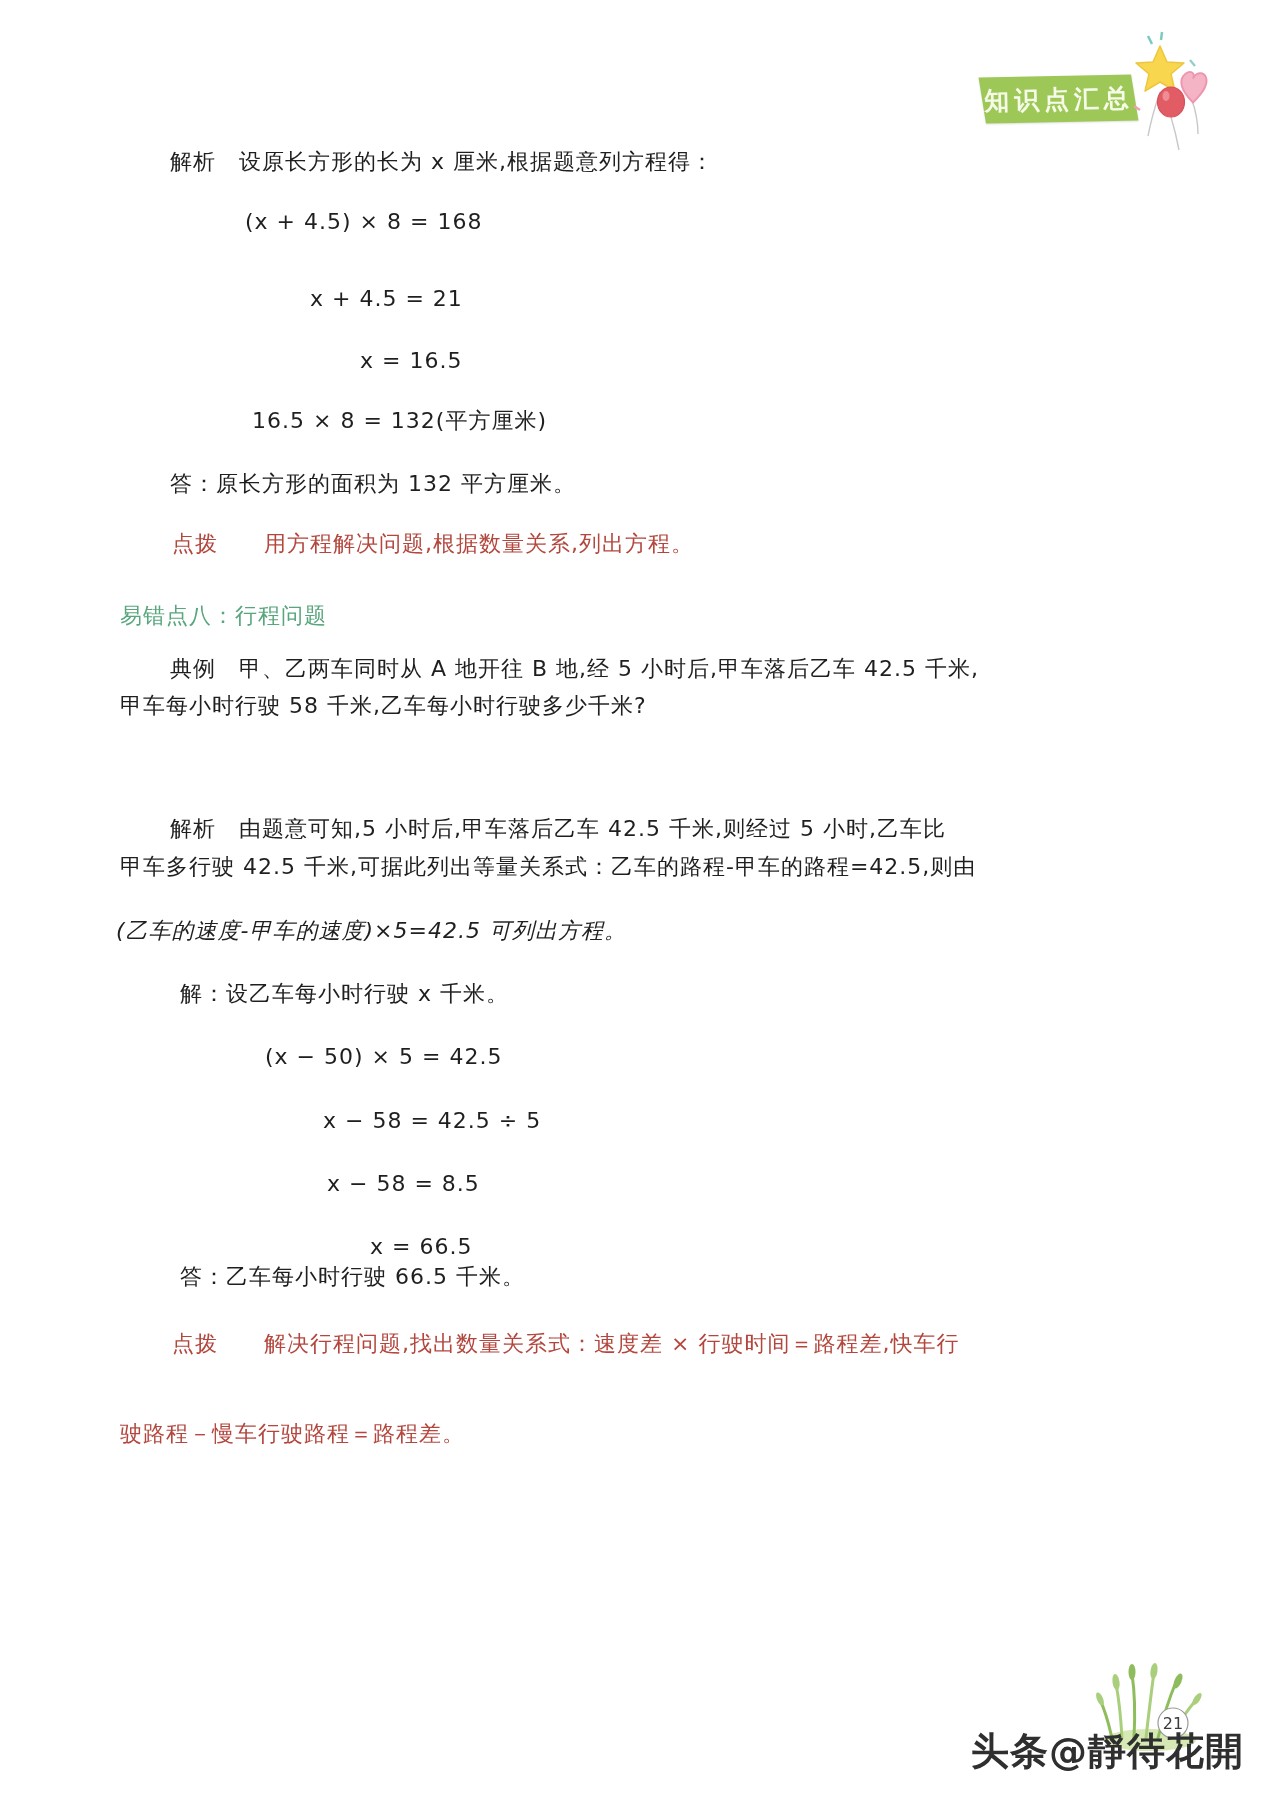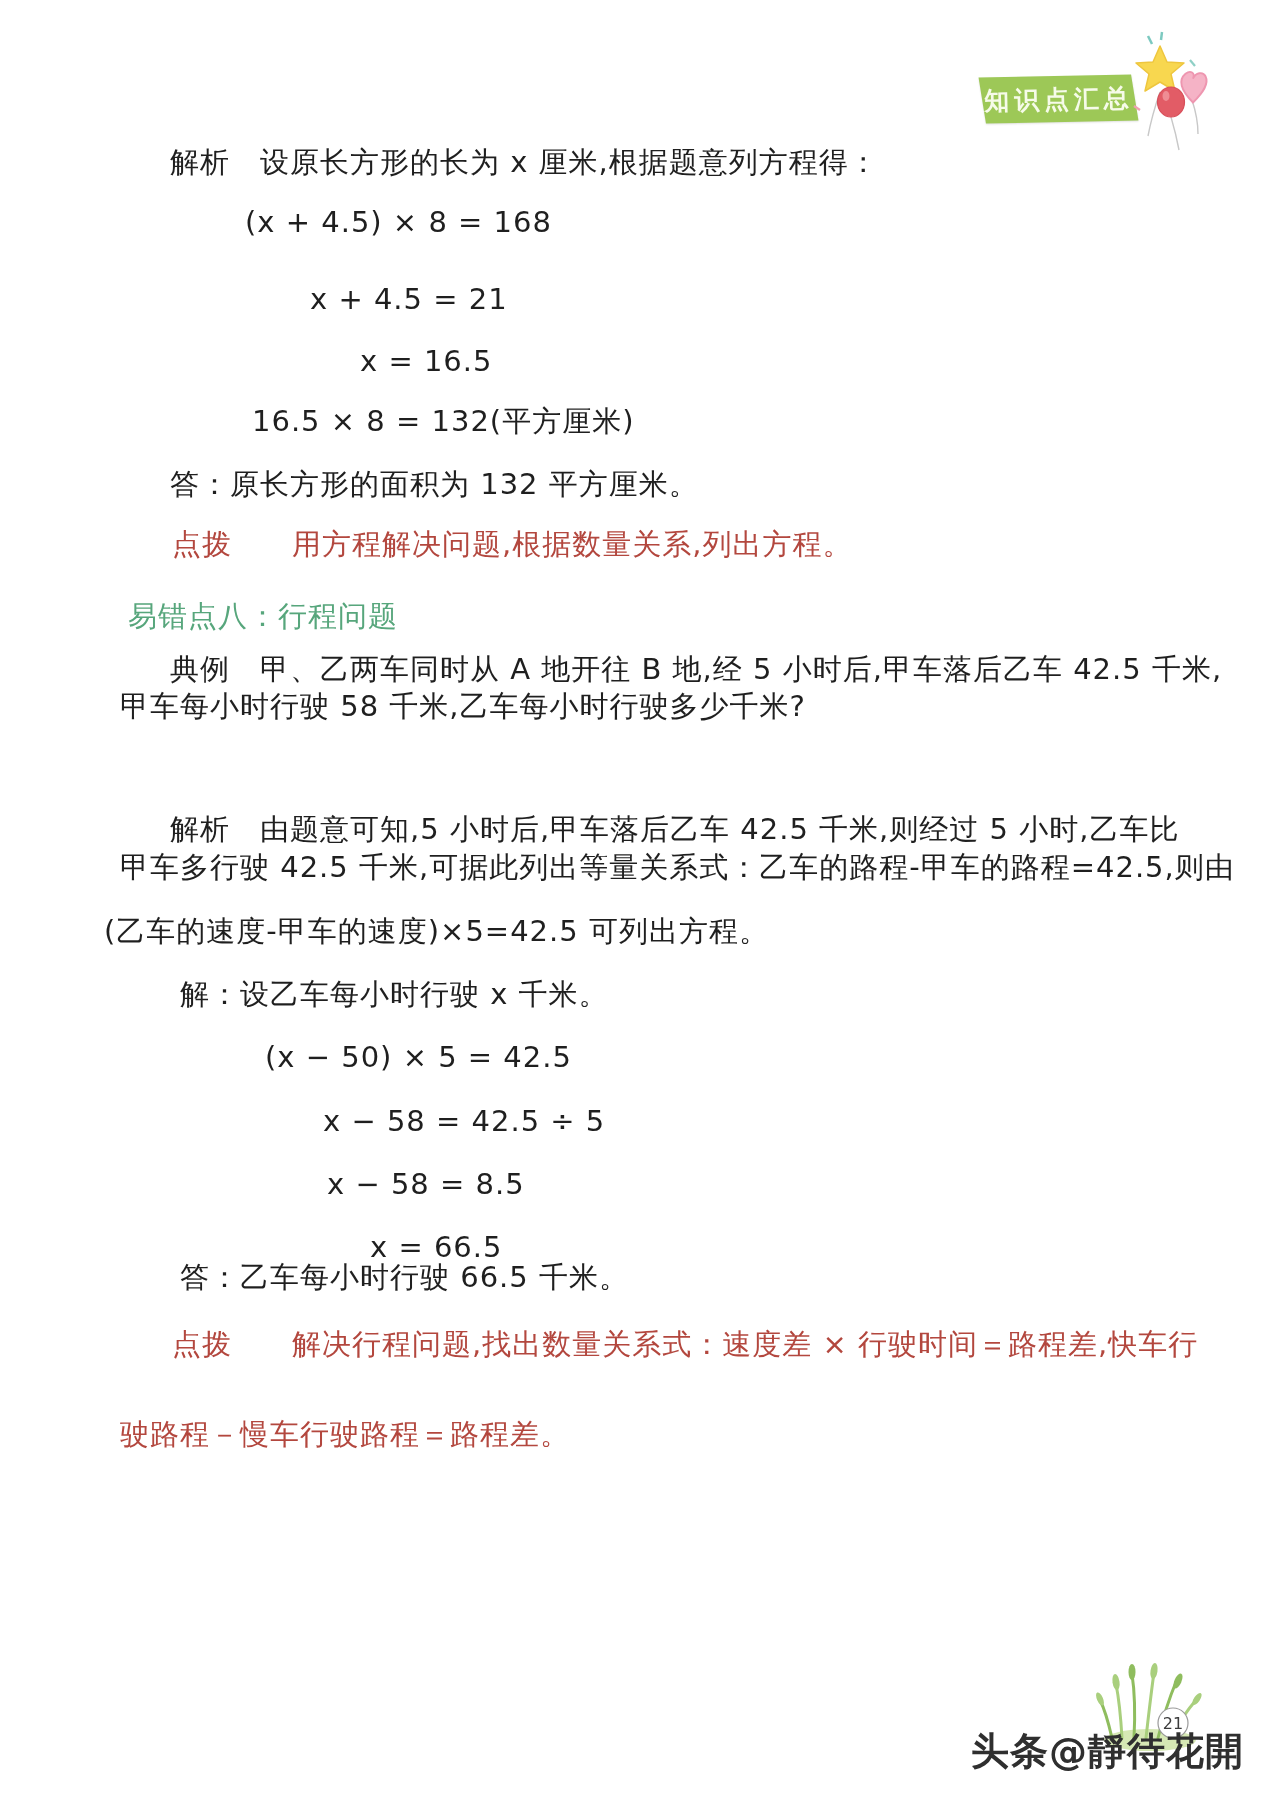--- a/index.html
+++ b/index.html
@@ -11,38 +11,38 @@
          background:#9dc857;transform:skewX(8deg) rotate(-1.2deg);
          display:flex;align-items:center;justify-content:center;
          box-shadow:0 1px 2px rgba(0,0,0,.12);}
   .badge span{color:#f6fbe9;font-size:25px;font-weight:bold;letter-spacing:5px;
               transform:skewX(-8deg);white-space:nowrap;}
 
   .deco{position:absolute;left:1118px;top:30px;width:110px;height:128px;}
   .plant{position:absolute;left:1092px;top:1662px;width:125px;height:92px;}
 
   
-  .tl{position:absolute;font-size:29px;line-height:36px;color:#1f1f1f;
+  .tl{position:absolute;font-size:22px;line-height:36px;color:#1f1f1f;
       white-space:nowrap;letter-spacing:1px;}
   .red{color:#b3473e;}
   .green{color:#57a67c;}
 
   .l1 {left:170px;top:144px;}
   .l2 {left:245px;top:204px;}
   .l3 {left:303px;top:281px;margin-left:7px;}
   .l4 {left:360px;top:343px;}
   .l5 {left:252px;top:403px;}
   .l6 {left:170px;top:466px;}
   .l7 {left:172px;top:526px;}
-  .l8 {left:120px;top:598px;margin-left:8px;}
+  .l8 {left:120px;top:598px;}
   .l9 {left:170px;top:651px;}
   .l10{left:120px;top:688px;}
   .l11{left:170px;top:783px;margin-top:28px;}
   .l12{left:120px;top:849px;}
-  .l13{left:104px;top:913px;}
+  .l13{left:116px;top:913px;font-style:italic;}
   .l14{left:180px;top:976px;}
   .l15{left:265px;top:1039px;}
   .l16{left:323px;top:1103px;}
   .l17{left:327px;top:1166px;}
   .l18{left:370px;top:1229px;}
   .l19{left:180px;top:1259px;}
   .l20{left:172px;top:1326px;}
   .l21{left:120px;top:1416px;}
 
   

